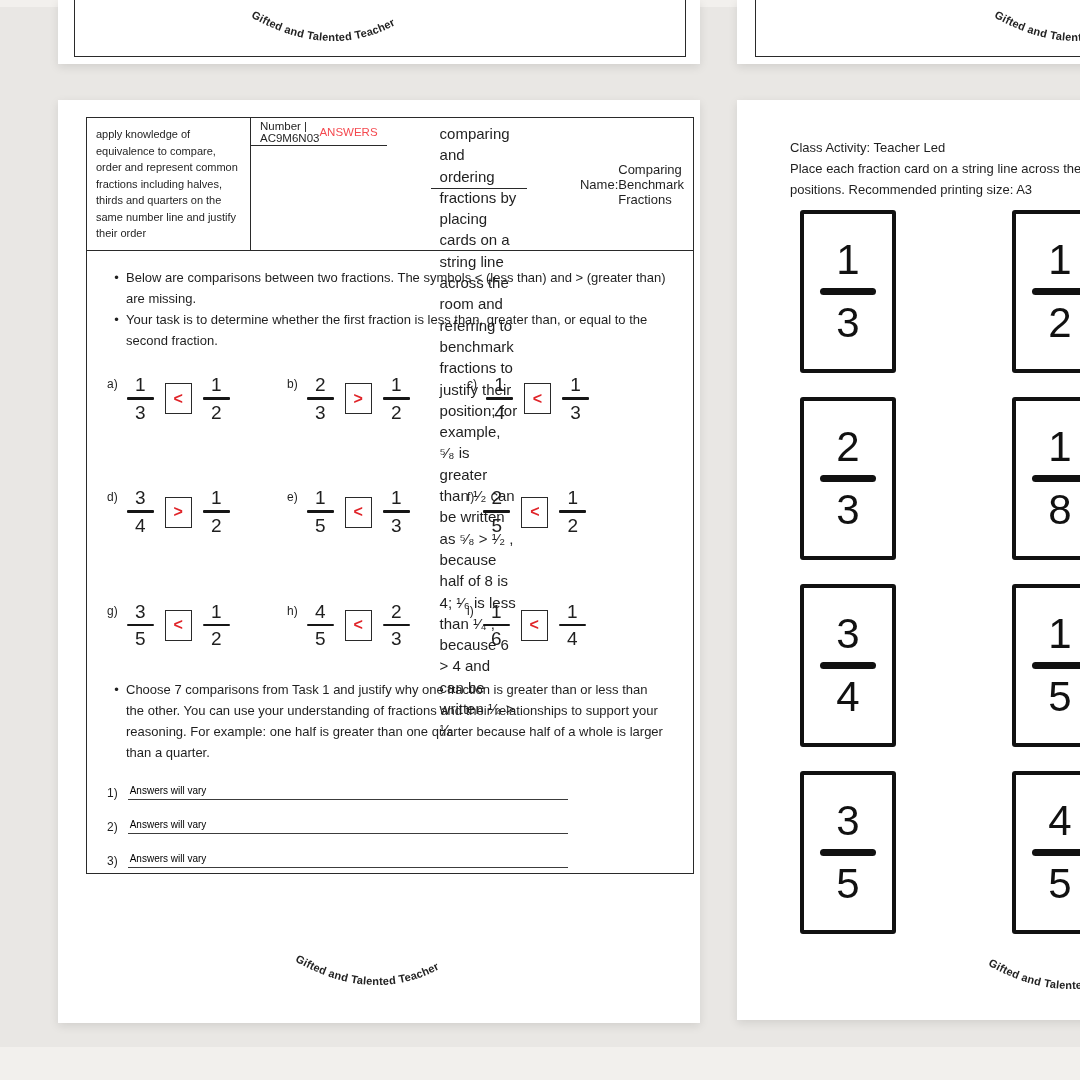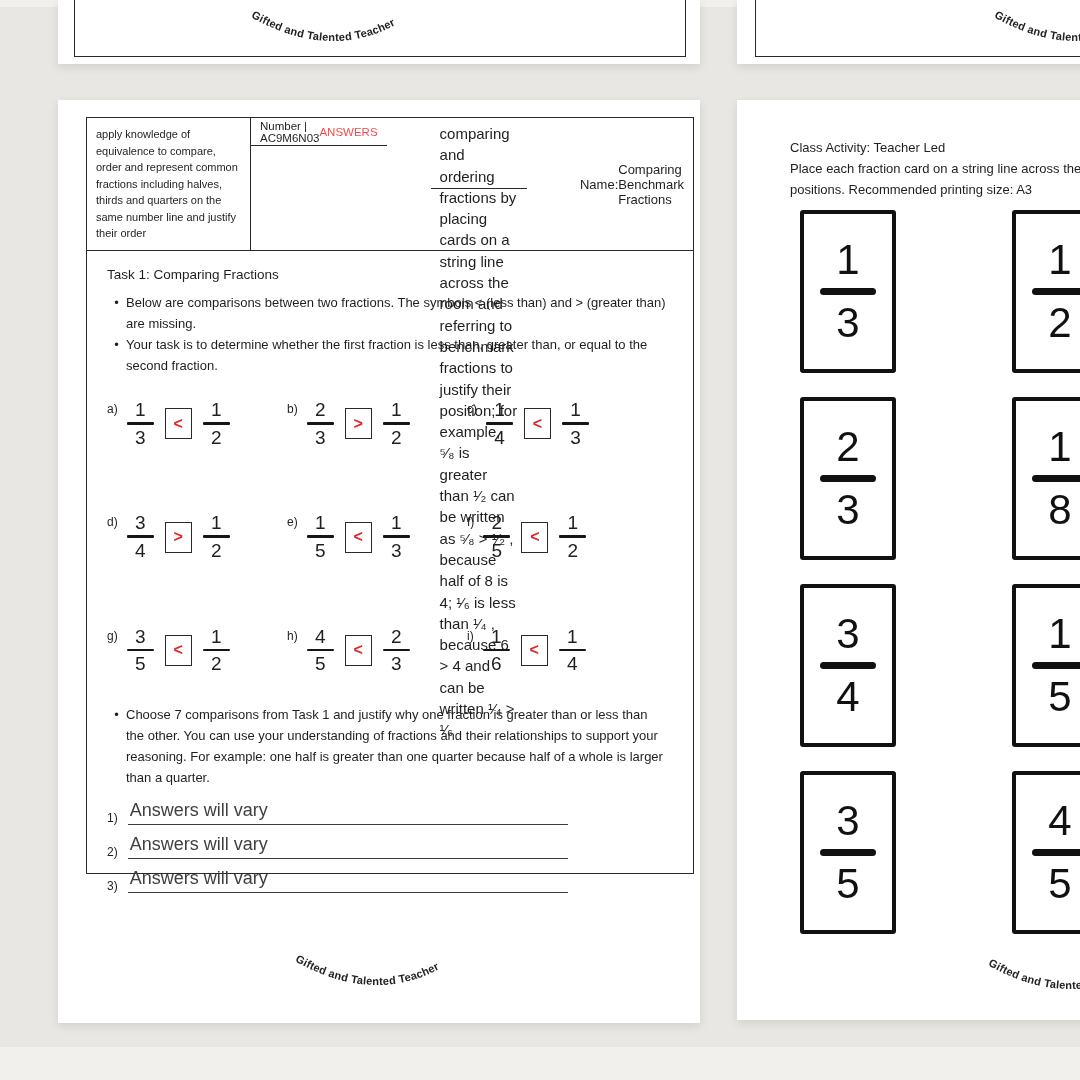--- a/index.html
+++ b/index.html
@@ -52,21 +52,21 @@
   .cmp{display:flex;align-items:center;width:180px;}
   .cmp .lbl{font-size:12px;margin-right:9px;align-self:flex-start;margin-top:2px;}
   .frac{display:inline-flex;flex-direction:column;align-items:center;font-size:19px;font-weight:500;}
   .frac .fnum,.frac .fden{line-height:1.05;}
   .frac .fbar{width:27px;height:2.4px;background:#161616;margin:2px 0 3px;border-radius:1px;}
   .sym{width:27px;height:31px;border:1.5px solid #2a2a2a;box-sizing:border-box;display:flex;align-items:center;justify-content:center;color:#e02429;font-size:16px;font-weight:700;margin:0 11px;}
 
   .anslines{margin-top:16px;}
   .ansline{display:flex;align-items:flex-end;margin-bottom:13px;height:21px;}
   .ansline .albl{font-size:12px;margin-right:10px;}
-  .ansline .aval{width:438px;border-bottom:1.5px solid #3c3c3c;color:#404040;font-size:18px;padding:0 0 3px 2px;}
+  .ansline .aval{width:438px;border-bottom:1.5px solid #3c3c3c;color:#000000;font-size:10px;padding:0 0 3px 2px;}
 
   
   .act-text{position:absolute;left:53px;top:38px;font-size:13px;line-height:1.6;white-space:nowrap;}
   .cards{position:absolute;left:63px;top:110px;display:grid;grid-template-columns:96px 96px;column-gap:116px;row-gap:24px;}
   .card{width:96px;height:163px;box-sizing:border-box;border:4px solid #111111;border-radius:3px;display:flex;flex-direction:column;align-items:center;justify-content:center;background:#fff;}
   .card .cnum,.card .cden{font-size:42px;line-height:1;font-weight:500;color:#111;}
   .card .cbar{width:56px;height:7px;background:#111;border-radius:3.5px;margin:7px 0;}
 </style>
 </head>
 <body>
@@ -102,21 +102,20 @@
         </div>
         <div class="hdr-r2">comparing and ordering fractions by placing cards on a string line across the room and referring to benchmark fractions to justify their position; for example, ⁵⁄₈ is greater than ¹⁄₂ can be written as ⁵⁄₈ &gt; ¹⁄₂ , because half of 8 is 4; ¹⁄₆ is less than ¹⁄₄ , because 6 &gt; 4 and can be written ¹⁄₄ &gt; ¹⁄₆</div>
         <div class="hdr-r3">
           <span>Name:</span>
           <span>Comparing Benchmark Fractions</span>
         </div>
       </div>
     </div>
 
     <div class="sheet-body">
-      <div class="task-h">Task 1: Comparing Fractions</div>
       <div class="bullet">
         <span class="dot">•</span>
         <span class="txt">Below are comparisons between two fractions. The symbols &lt; (less than) and &gt; (greater than) are missing.</span>
       </div>
       <div class="bullet">
         <span class="dot">•</span>
         <span class="txt">Your task is to determine whether the first fraction is less than, greater than, or equal to the second fraction.</span>
       </div>
 
       <div class="cmp-rows">

